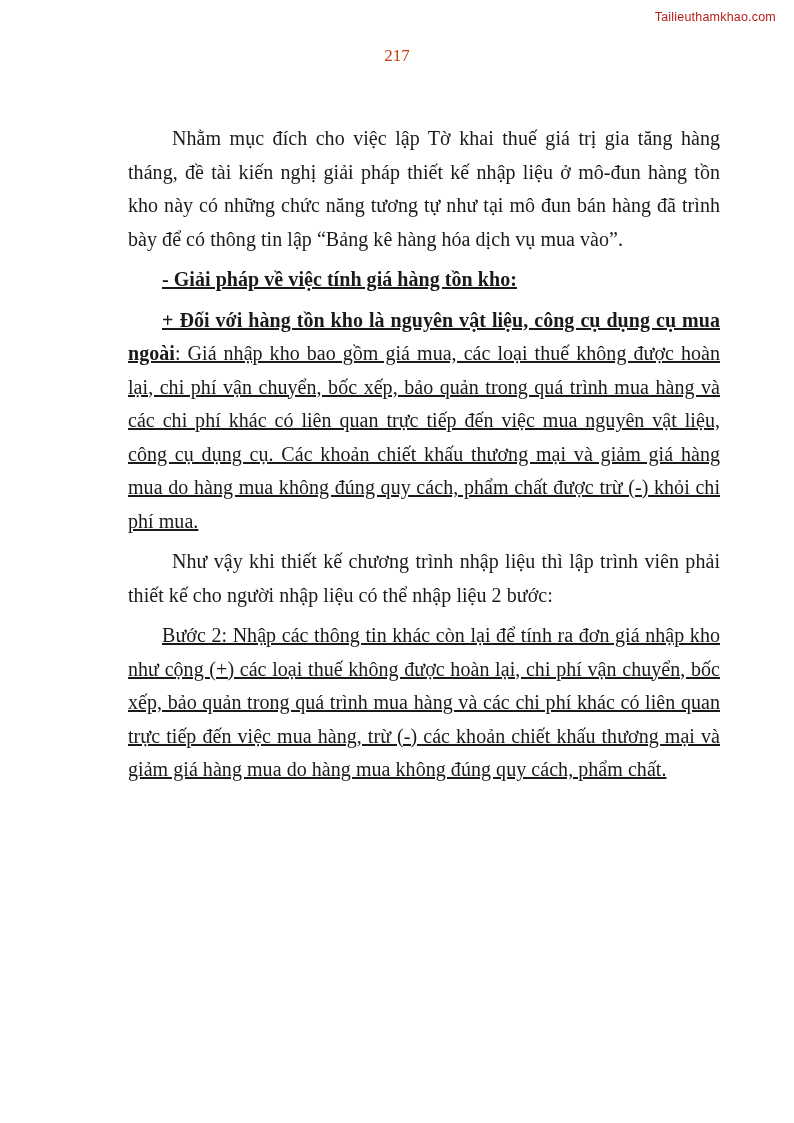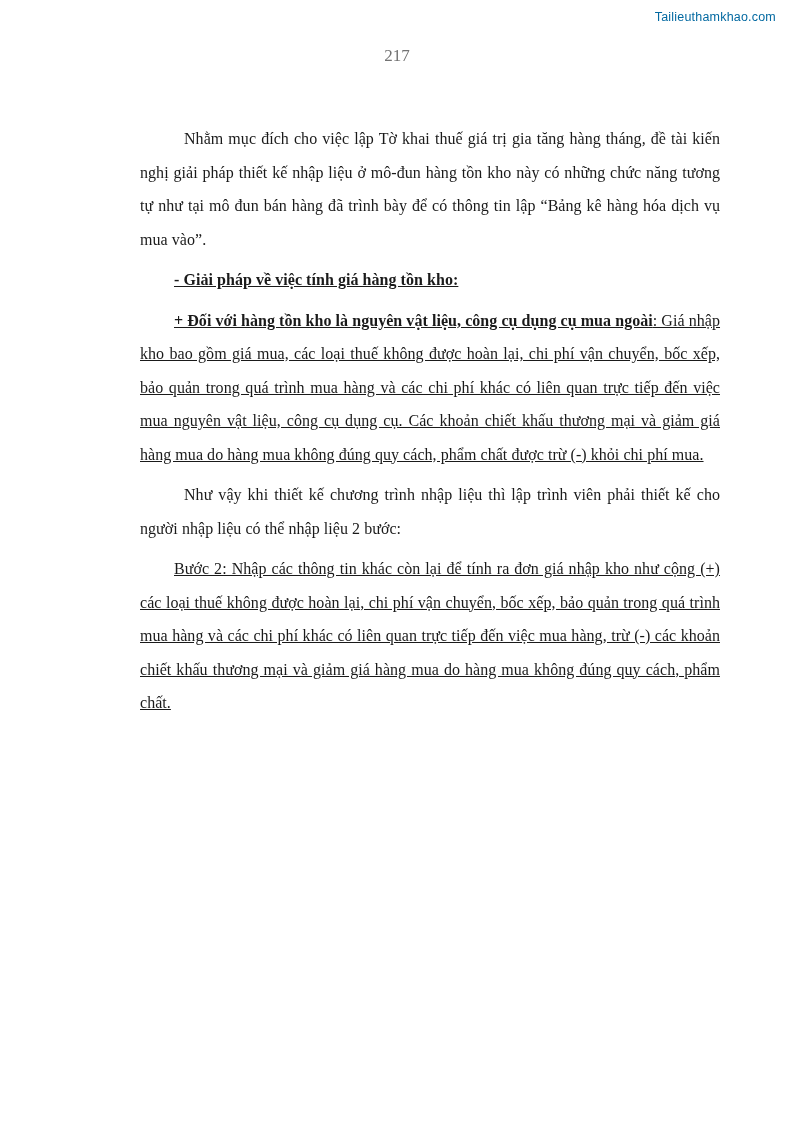--- a/index.html
+++ b/index.html
@@ -19,43 +19,43 @@
     position: absolute;
     inset: 0;
     background: #ffffff;
   }
   .watermark {
     position: absolute;
     top: 10px;
     right: 18px;
     font-family: "Liberation Sans", sans-serif;
     font-size: 12.5px;
-    color: #0369a1;
+    color: #b91c1c;
     letter-spacing: 0.2px;
     user-select: none;
   }
   .page-number {
     position: absolute;
     top: 46px;
     left: 0;
     right: 0;
     text-align: center;
     font-family: "Liberation Serif", serif;
     font-size: 17px;
-    color: #737373;
+    color: #c2410c;
   }
   .content {
     position: absolute;
     top: 122px;
     left: 128px;
     width: 592px;
   }
   p {
-    margin: 0 0 7px 12px;
-    font-size: 16px;
+    margin: 0 0 7px 0;
+    font-size: 20px;
     line-height: 33.5px;
     text-align: justify;
     text-justify: inter-word;
     letter-spacing: 0.05px;
   }
   p.indent {
     text-indent: 44px;
   }
   p.indent-sm {
     text-indent: 34px;

